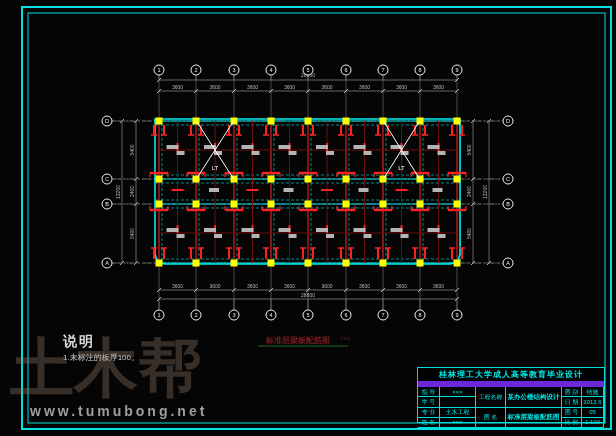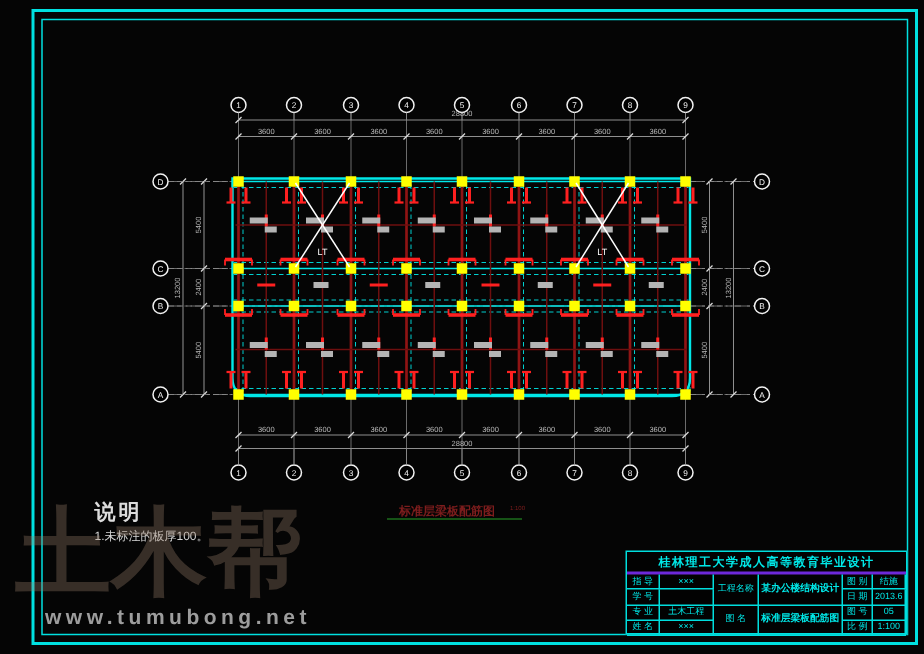--- a/index.html
+++ b/index.html
@@ -6,21 +6,21 @@
   #stage{position:relative;width:616px;height:436px;background:#050505;overflow:hidden;
          font-family:"Liberation Sans",sans-serif;}
   #cad{position:absolute;left:0;top:0;z-index:1;}
   
   #notes{position:absolute;left:63px;top:333px;z-index:4;color:#dcdcdc;}
   #notes .heading{font-size:14px;font-weight:bold;letter-spacing:2px;margin-bottom:2px;}
   #notes .nline{font-size:8px;line-height:10.5px;white-space:nowrap;font-weight:normal;color:#d6d6d6;text-align:center;}
   
   #tblock{position:absolute;left:417px;top:367px;width:188px;height:56px;z-index:4;
           border:1px solid #00dede;box-sizing:border-box;background:rgba(0,0,0,0.55);}
-  #tblock .tb-title{height:13px;border-bottom:2px solid #6d28d9;display:flex;align-items:center;
+  #tblock .tb-title{height:13px;border-bottom:6px solid #6d28d9;display:flex;align-items:center;
           justify-content:center;color:#00e8e8;font-size:8px;font-weight:bold;letter-spacing:1px;white-space:nowrap;}
   #tbgrid{display:grid;grid-template-columns:22px 36px 30px 56px 20px 22px;grid-auto-rows:10.25px;}
   #tbgrid div{border-right:1px solid #00dede;border-bottom:1px solid #00dede;color:#00e8e8;
           font-size:6px;line-height:6px;display:flex;align-items:center;justify-content:center;
           overflow:hidden;white-space:nowrap;}
   #tbgrid .span2{grid-row:span 2;}
   #tbgrid .big{font-size:6.5px;font-weight:bold;}
   
   #wm-logo{position:absolute;left:10px;top:336px;z-index:5;font-size:64px;font-weight:bold;
           color:rgba(158,132,110,0.33);letter-spacing:0px;line-height:64px;white-space:nowrap;pointer-events:none;}

